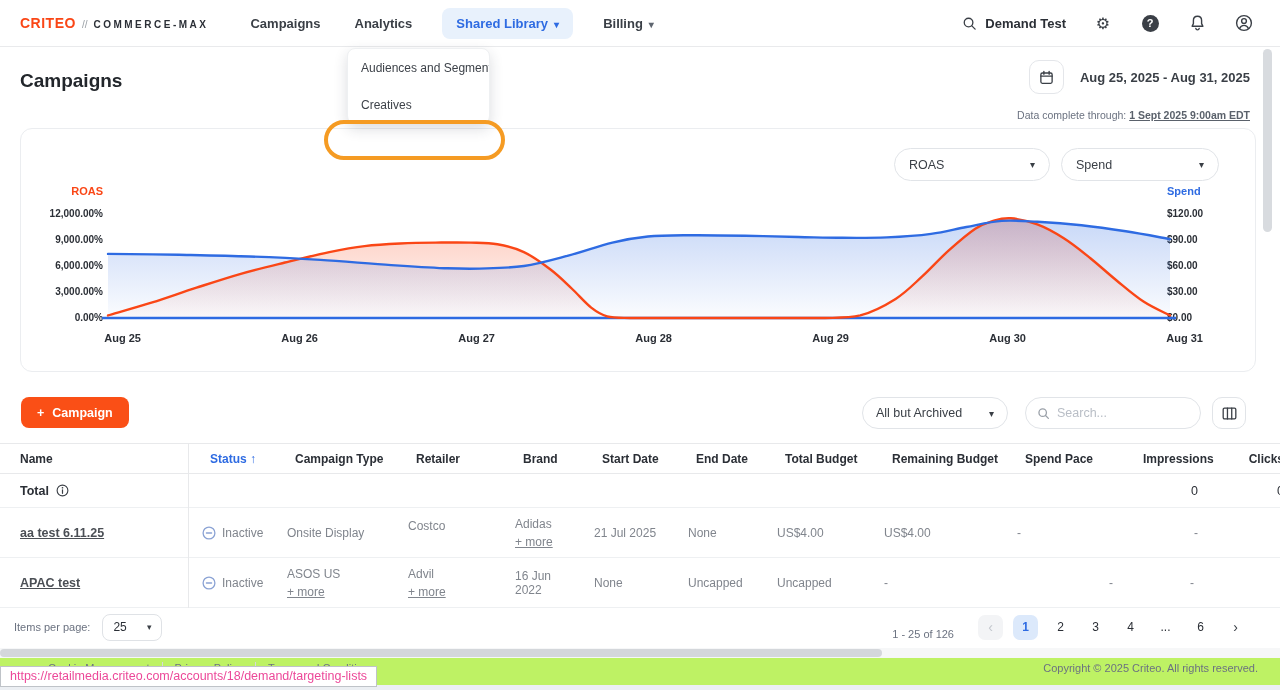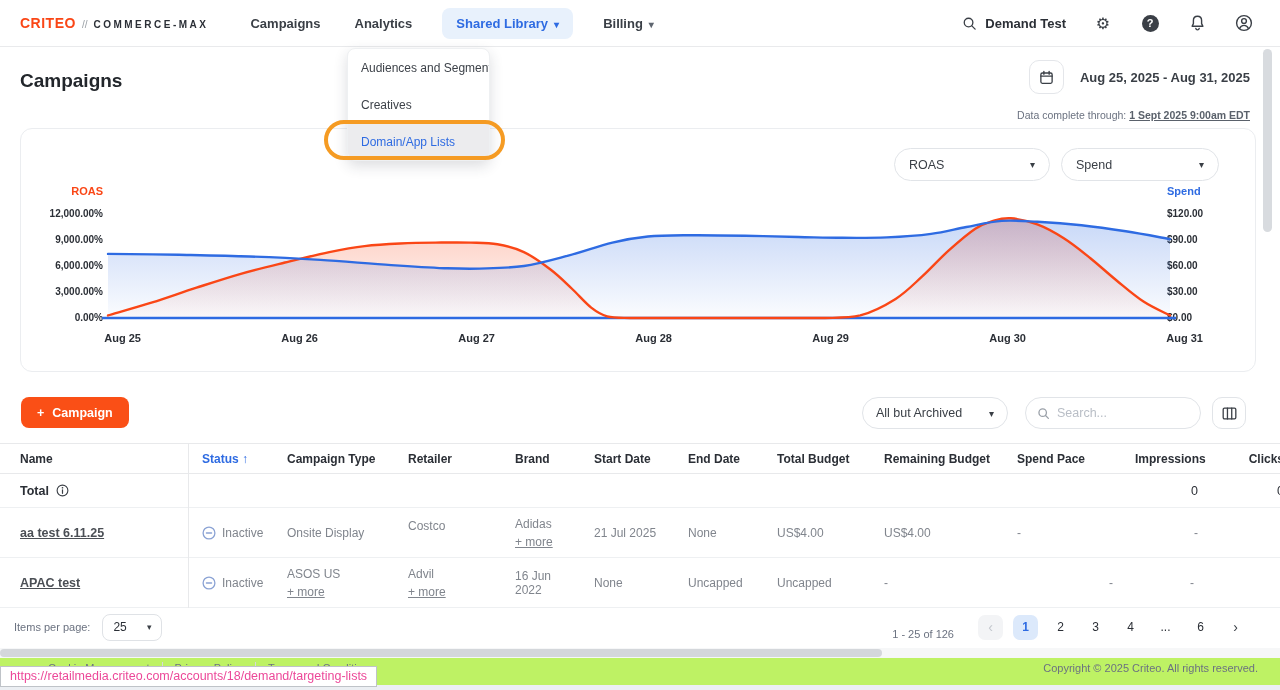--- a/index.html
+++ b/index.html
@@ -76,21 +76,21 @@
                       font-family:inherit; background:transparent; }
   .search-box input::placeholder { color:#b9bec6; }
   .col-btn { position:absolute; left:1212px; top:397px; width:34px; height:32px; border:1px solid #e1e4e8;
              border-radius:10px; background:#fff; display:flex; align-items:center; justify-content:center; cursor:pointer; }
 
   
   .grid-row { display:grid; grid-template-columns:168px 85px 121px 107px 79px 94px 89px 107px 133px 118px 85px 90px;
               padding-left:20px; align-items:center; }
   .thead { position:absolute; left:0; top:443px; width:1280px; height:31px; border-top:1px solid #e8e9eb;
            border-bottom:1px solid #e8e9eb; font-size:12px; font-weight:700; color:#2b2f36; }
-  .thead .hcell { padding-left:14px; white-space:nowrap; }
+  .thead .hcell { padding-left:22px; white-space:nowrap; }
   .thead .hcell.first { padding-left:0; }
   .hcell.status-h { color:#2e6be2; cursor:pointer; }
   .num { text-align:right; padding-right:8px !important; }
   .num-last { text-align:right; padding-right:12px !important; }
   .col-sep { position:absolute; left:188px; top:443px; width:1px; height:165px; background:#e8e9eb; z-index:5; }
 
   .trow { position:absolute; left:0; width:1280px; border-bottom:1px solid #eef0f2; font-size:12px; color:#80858d; }
   .trow .cell { padding-left:14px; }
   .trow .cell.first { padding-left:0; }
   .total-row { top:474px; height:34px; font-size:12.5px; color:#2b2f36; }
@@ -179,21 +179,20 @@
             <circle class="stroke-ic" cx="9" cy="7" r="2.4"></circle>
           <path class="stroke-ic" d="M4.6 14.5 C5.4 12.4 7 11.4 9 11.4 C11 11.4 12.6 12.4 13.4 14.5"></path>
         </svg>
       </div>
     </div>
   </div>
 
   <div class="menu">
     <div class="menu-item">Audiences and Segments</div>
     <div class="menu-item">Creatives</div>
-    <div class="menu-item highlighted">Domain/App Lists</div>
   </div>
   <div class="annotation-ring"></div>
 
   <div class="page-title">Campaigns</div>
   <div class="date-row">
     <div class="cal-btn">
       <svg width="15" height="15" viewBox="0 0 16 16">
         <rect class="stroke-ic" x="2" y="3.2" width="12" height="11" rx="1.6"></rect>
         <line class="stroke-ic" x1="5.2" y1="1.6" x2="5.2" y2="4.6"></line>
         <line class="stroke-ic" x1="10.8" y1="1.6" x2="10.8" y2="4.6"></line>

